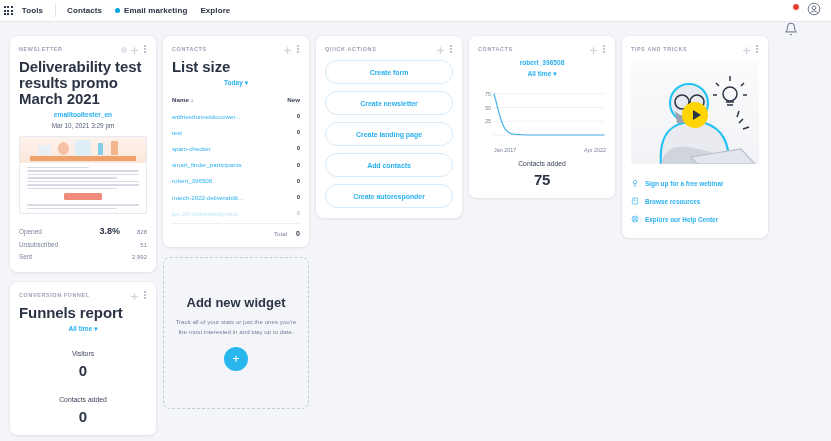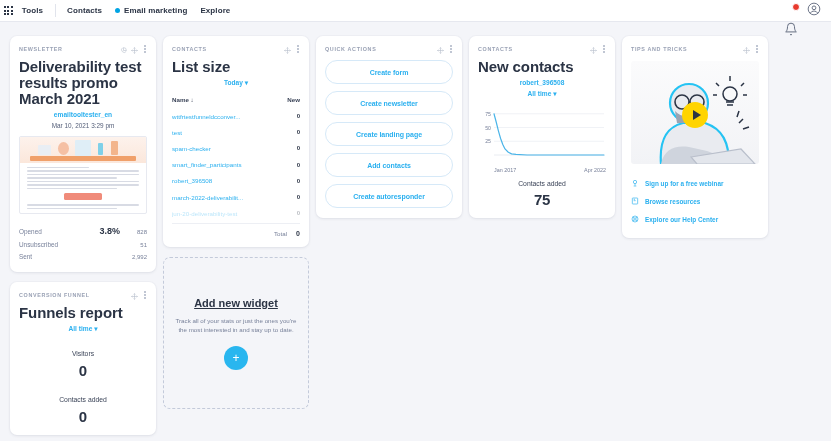--- a/index.html
+++ b/index.html
@@ -115,21 +115,21 @@
   .tip-link { display: flex; align-items: center; gap: 6px; font-size: 6.4px;
     font-weight: bold; color: #2bb0ef; padding: 4.5px 0; }
   
   .fn-label { text-align: center; font-size: 6.8px; color: #3b4458; margin-top: 17px; }
   .fn-val { text-align: center; font-size: 15px; font-weight: bold; color: #2b3445;
     margin-top: 5px; }
   
   .addcard { border: 1.3px dashed #c3cada; border-radius: 7px; background: transparent;
     height: 152px; display: flex; flex-direction: column; align-items: center;
     justify-content: center; padding: 10px 11px; }
-  .add-title { font-size: 11px; font-weight: bold; color: #2b3445; text-decoration: underline; }
+  .add-title { font-size: 13px; font-weight: bold; color: #2b3445; }
   .add-desc { font-size: 6.2px; color: #78819a; text-align: center; line-height: 9.5px;
     margin-top: 7px; }
   .add-btn { width: 24px; height: 24px; border-radius: 50%; background: #29b6ef;
     margin-top: 11px; display: flex; align-items: center; justify-content: center;
     color: #fff; font-size: 12px; line-height: 1; cursor: pointer; }
 </style>
 </head>
 <body>
 
 <div class="topbar">
@@ -392,21 +392,20 @@
               <path d="M12 2v20M2 12h20M12 2l-3 3M12 2l3 3M12 22l-3-3M12 22l3-3M2 12l3-3M2 12l3 3M22 12l-3-3M22 12l-3 3"></path>
             </svg>
           </span>
           <span class="kebab">
               <i></i>
               <i></i>
               <i></i>
             </span>
         </span>
       </div>
-      <div class="card-title">New contacts</div>
       <div class="card-sub">robert_396508</div>
       <div class="drop">
         <span>All time</span> ▾
       </div>
 
       <div class="chart">
         <svg id="chart-svg" width="128" height="58" viewBox="0 0 128 58">
             <line x1="16" x2="126" y1="34.25" y2="34.25" stroke="#e9ecf2" stroke-width=".7"></line>
             <text x="13" y="36.25" text-anchor="end" font-size="5.2" fill="#78819a" font-family="&quot;Liberation Sans&quot;, sans-serif">25</text>
             <line x1="16" x2="126" y1="20.5" y2="20.5" stroke="#e9ecf2" stroke-width=".7"></line>

